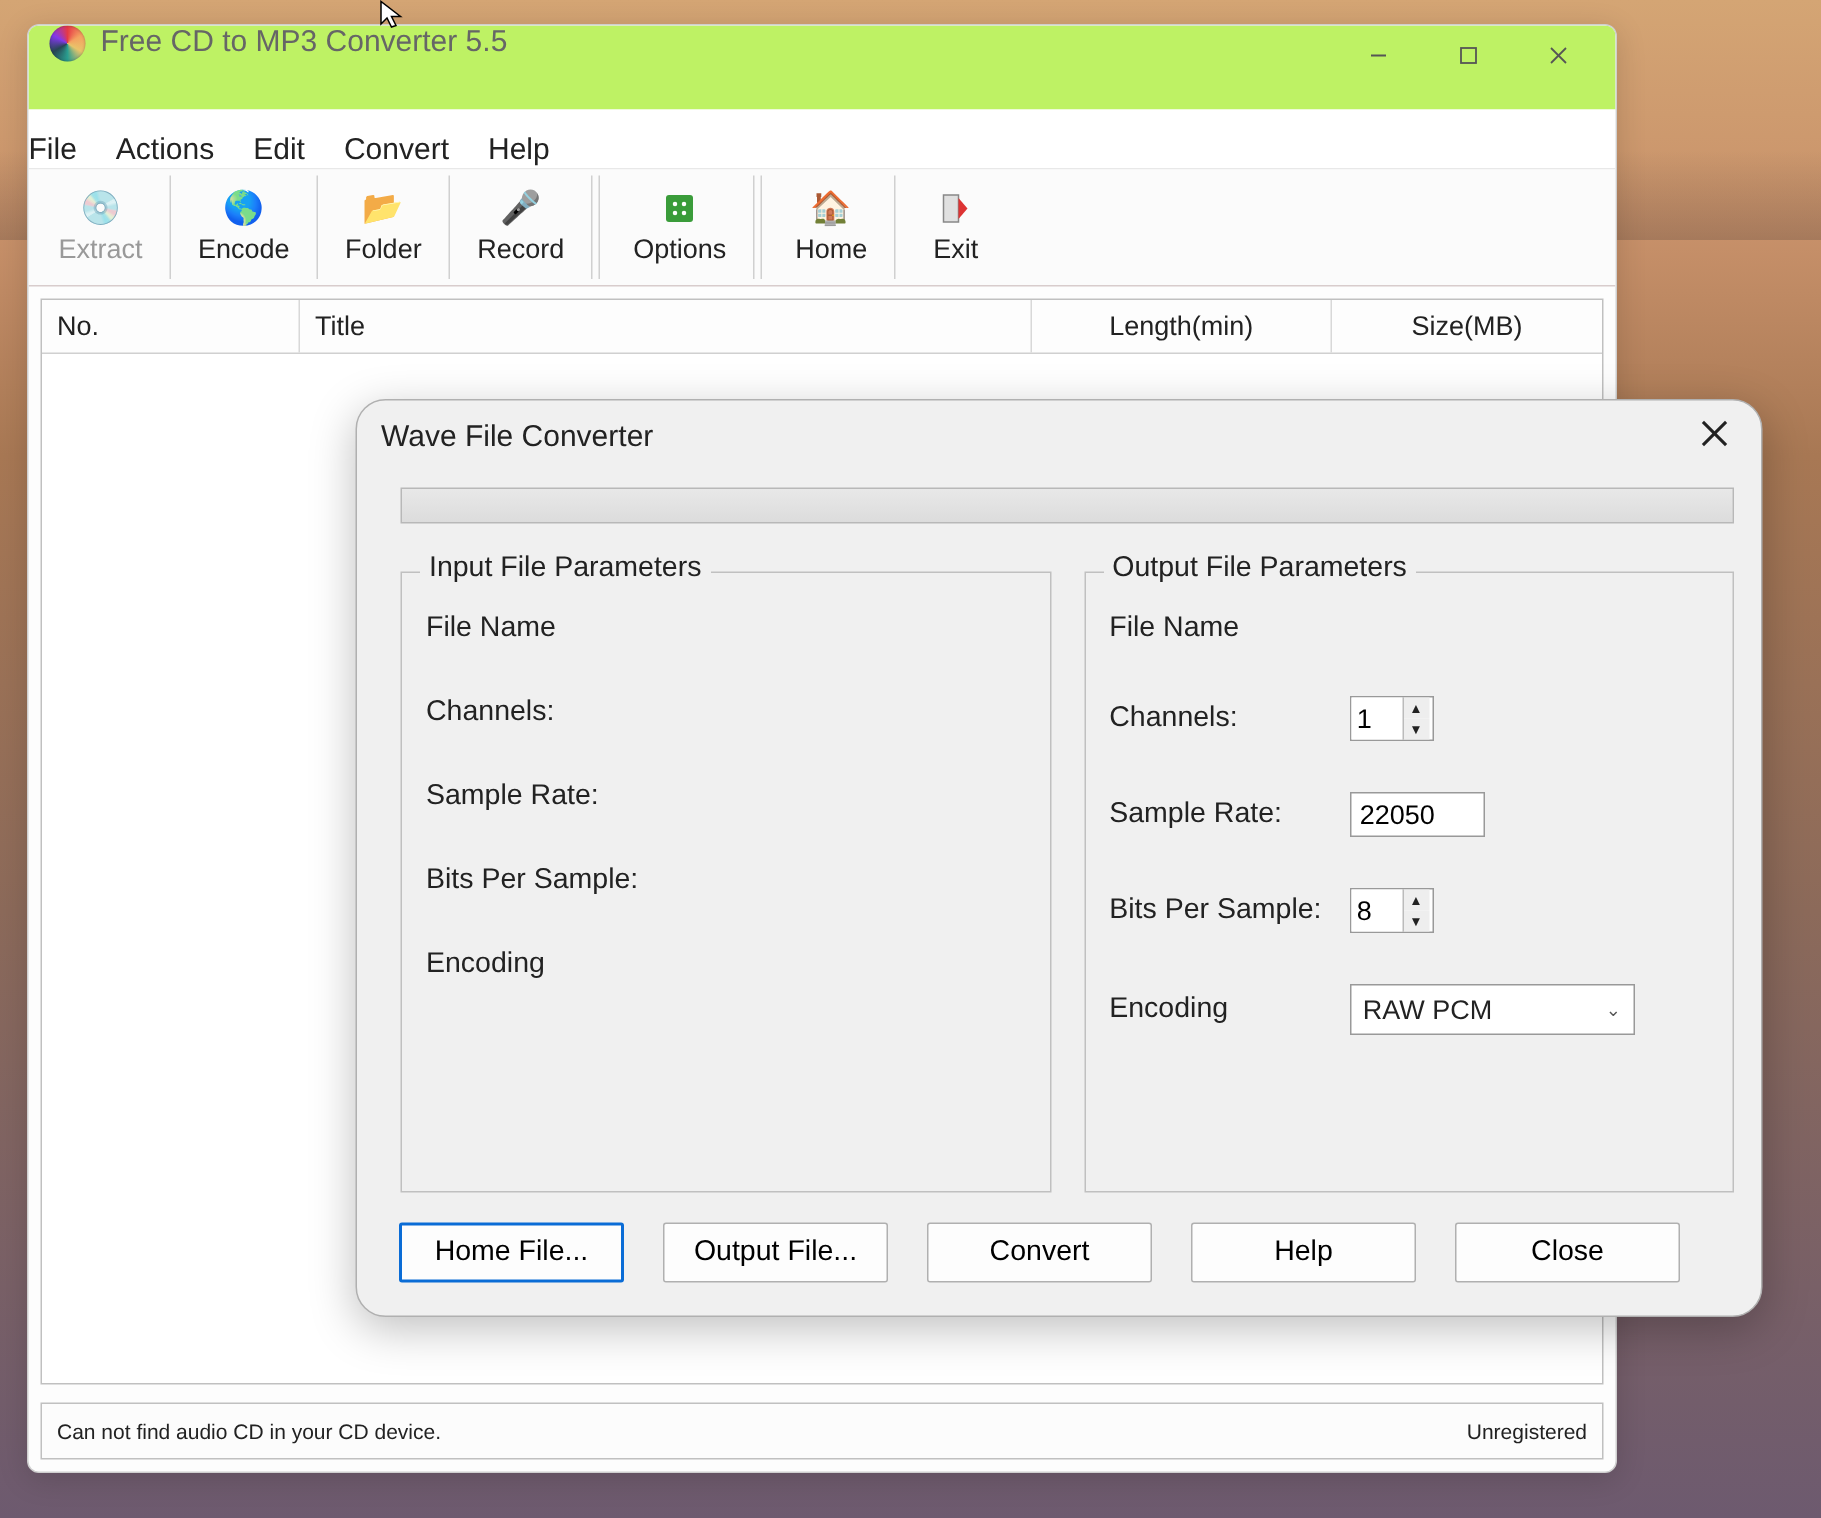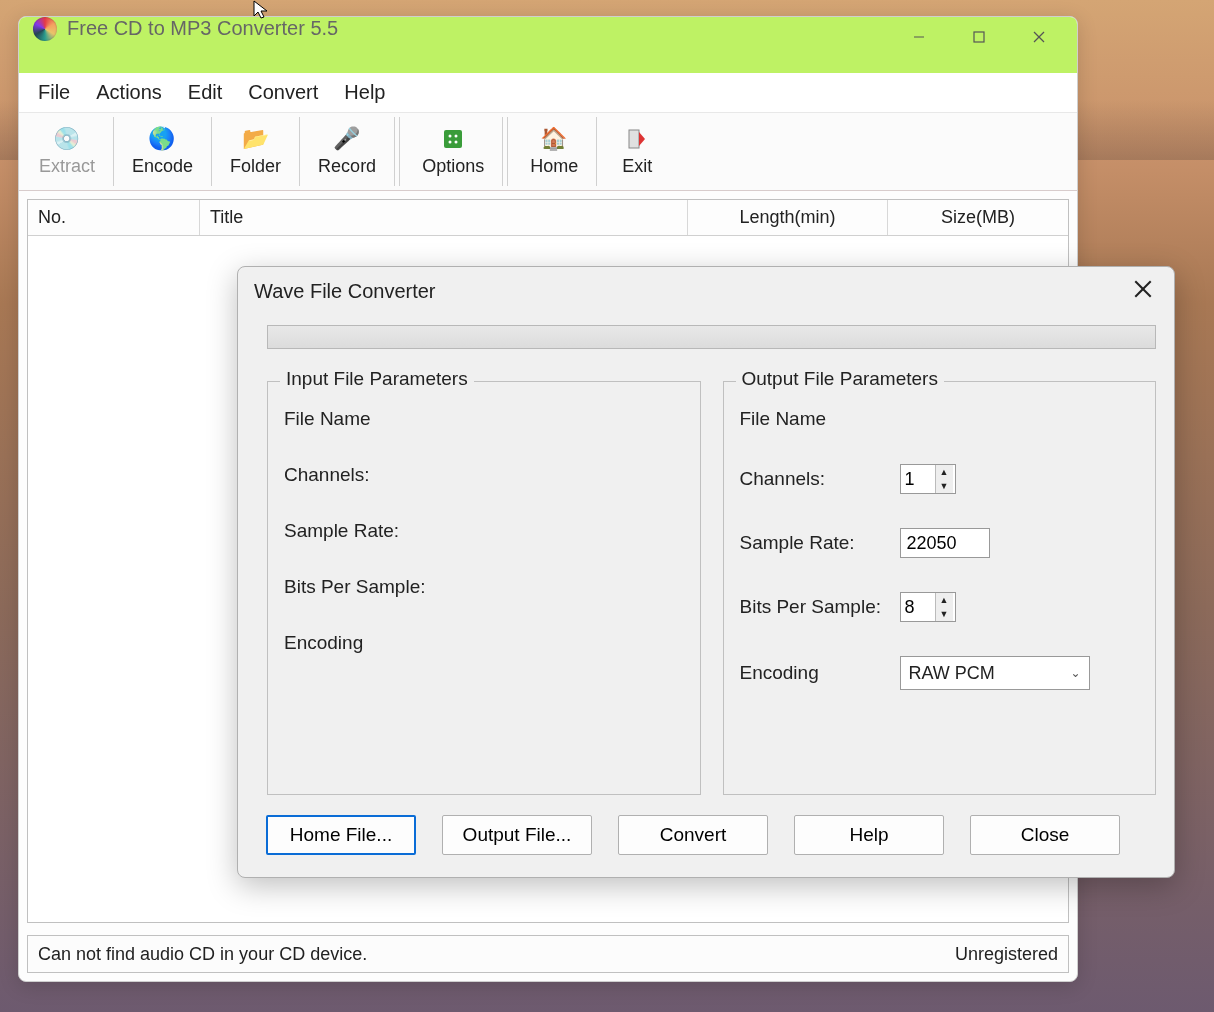--- a/index.html
+++ b/index.html
@@ -64,23 +64,23 @@
     .win-btn {
       width: 60px; height: 40px;
       display: flex; align-items: center; justify-content: center;
       color: #555;
       font-size: 15px;
     }
     .win-btn svg { width: 14px; height: 14px; }
     .menubar {
       height: 40px;
       display: flex;
-      align-items: center;
+      align-items: flex-end;
       gap: 26px;
-      padding: 0 19px;
+      padding: 0 0;
       background: #fff;
       border-bottom: 1px solid #e8e8e8;
       font-size: 20px;
       color: #222;
     }
     .menubar span { cursor: default; }
     .toolbar {
       height: 78px;
       display: flex;
       align-items: stretch;
@@ -136,34 +136,34 @@
     .th.len { width: 200px; justify-content: center; }
     .th.size { width: 180px; justify-content: center; border-right: none; }
     .statusbar {
       height: 38px;
       display: flex;
       align-items: center;
       justify-content: space-between;
       padding: 0 10px;
       border: 1px solid #c0c0c0;
       margin: 4px 8px 8px 8px;
-      font-size: 18px;
+      font-size: 14px;
       color: #222;
       background: #fcfcfc;
     }
 
     
     .dialog {
       position: absolute;
       left: 237px; top: 266px;
       width: 938px;
       height: 612px;
       background: #F0F0F0;
       border: 1px solid #b0b0b0;
-      border-radius: 8px;
+      border-radius: 20px;
       box-shadow: 0 8px 30px rgba(0,0,0,0.25);
       display: flex;
       flex-direction: column;
       z-index: 10;
     }
     .dlg-titlebar {
       height: 48px;
       display: flex;
       align-items: center;
       justify-content: space-between;

